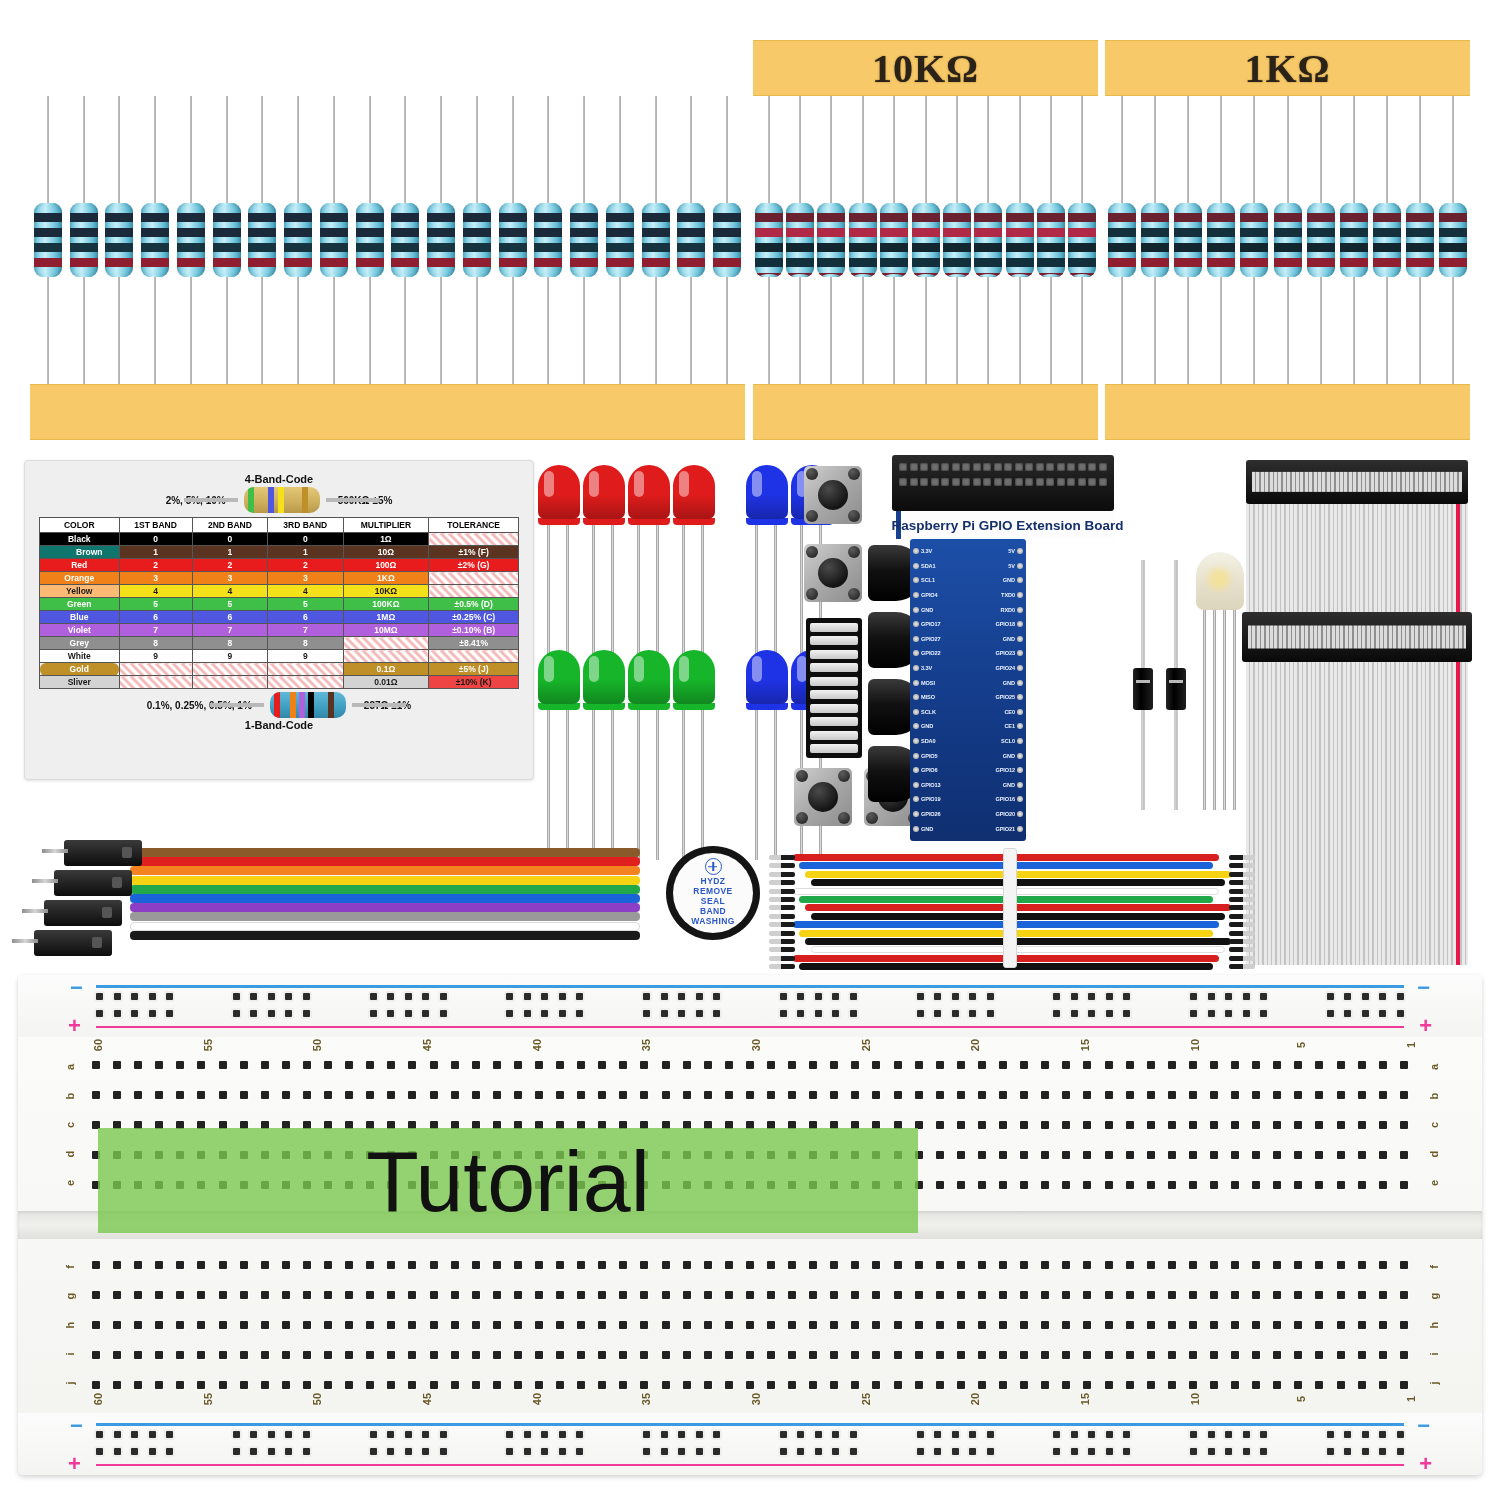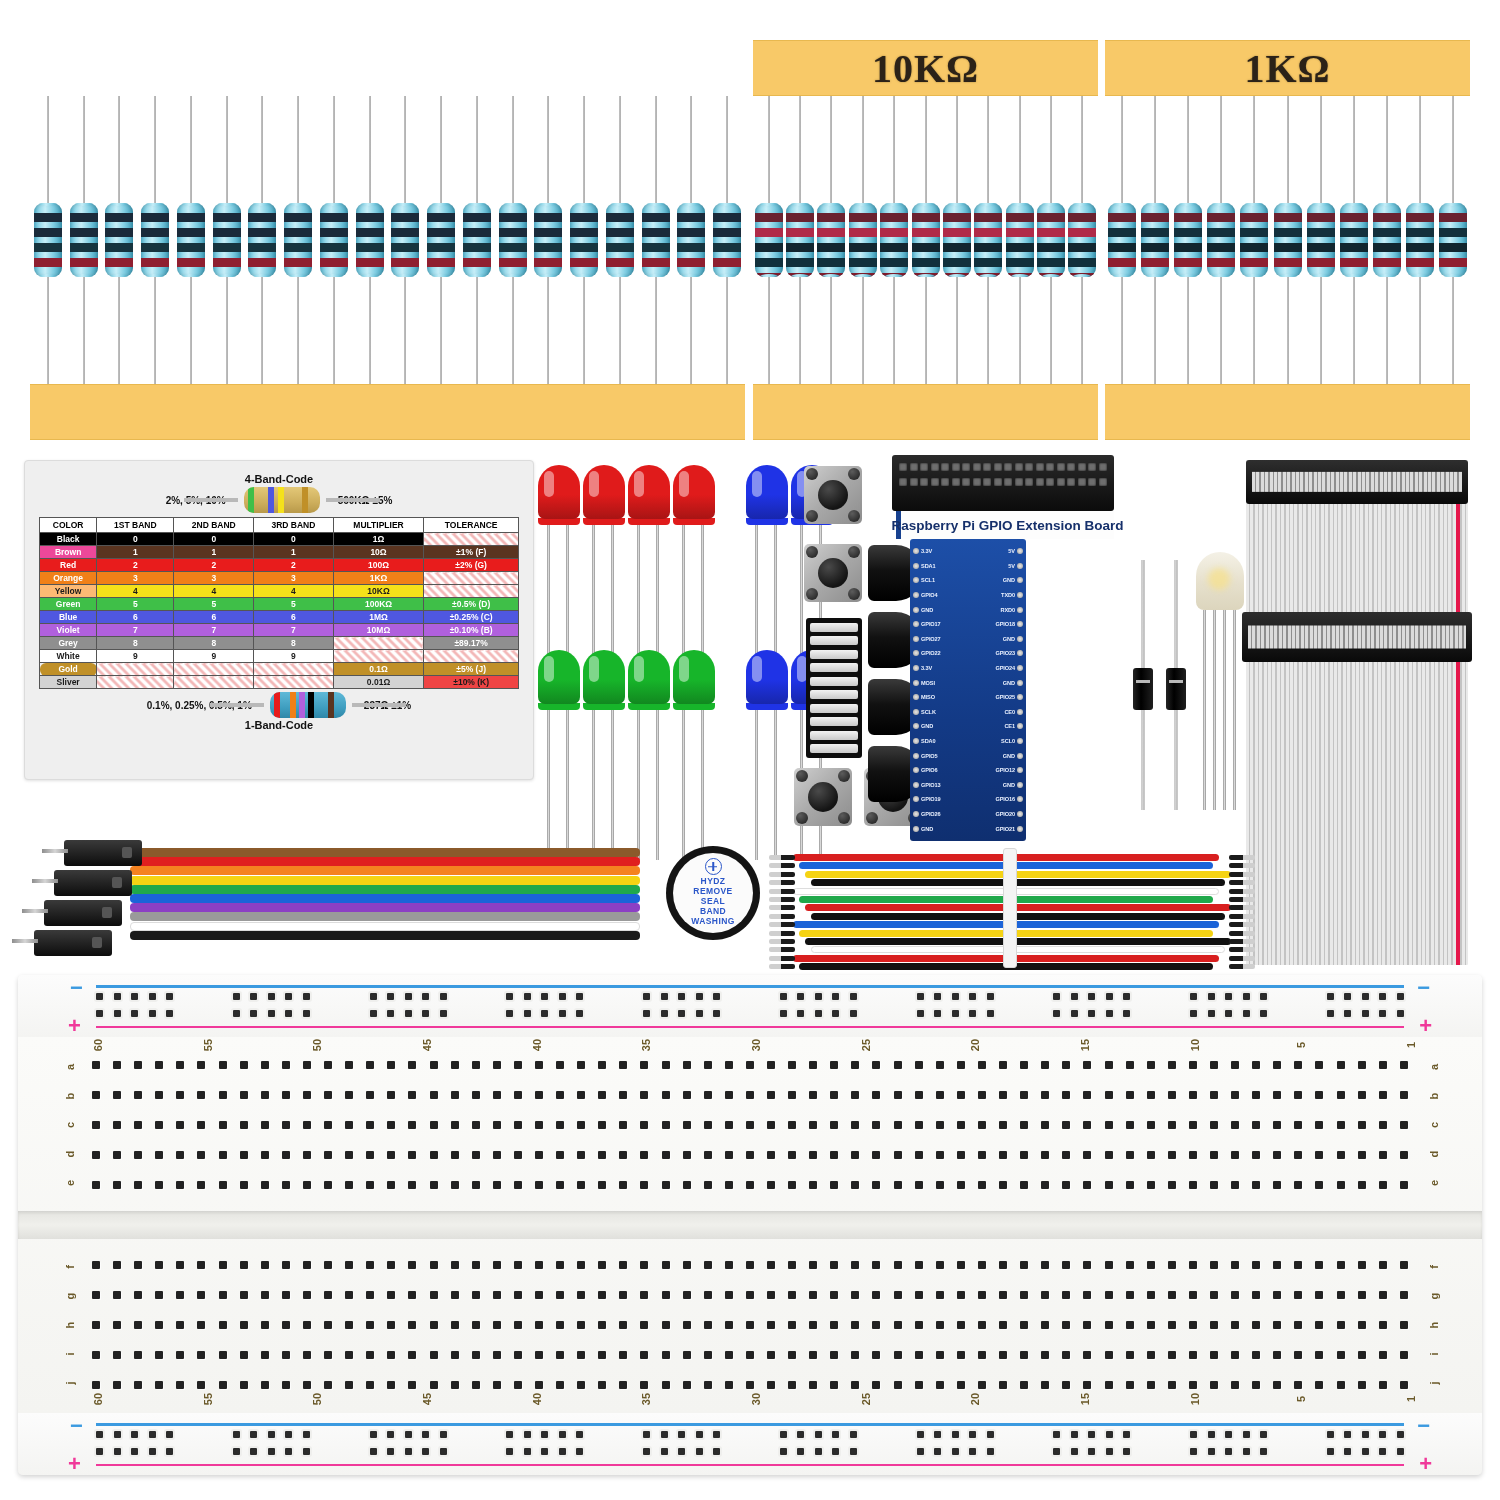--- a/index.html
+++ b/index.html
@@ -880,21 +880,21 @@
       <tbody id="chart-body">
           <tr>
             <td style="color: rgb(255, 255, 255); background: rgb(0, 0, 0);">Black</td>
             <td style="color: rgb(255, 255, 255); background: rgb(0, 0, 0);">0</td>
             <td style="color: rgb(255, 255, 255); background: rgb(0, 0, 0);">0</td>
             <td style="color: rgb(255, 255, 255); background: rgb(0, 0, 0);">0</td>
             <td style="color: rgb(255, 255, 255); background: rgb(0, 0, 0);">1Ω</td>
             <td class="hatch" style="color: rgb(255, 255, 255);"></td>
           </tr>
           <tr>
-            <td style="color: rgb(255, 255, 255); background: #ec4899;">Brown</td>
+            <td style="color: rgb(255, 255, 255); background: #0f766e; padding-left: 21px;">Brown</td>
             <td style="color: rgb(255, 255, 255); background: rgb(90, 52, 32);">1</td>
             <td style="color: rgb(255, 255, 255); background: rgb(90, 52, 32);">1</td>
             <td style="color: rgb(255, 255, 255); background: rgb(90, 52, 32);">1</td>
             <td style="color: rgb(255, 255, 255); background: rgb(90, 52, 32);">10Ω</td>
             <td style="color: rgb(255, 255, 255); background: rgb(90, 52, 32);">±1%  (F)</td>
           </tr>
           <tr>
             <td style="color: rgb(255, 255, 255); background: rgb(232, 28, 28);">Red</td>
             <td style="color: rgb(255, 255, 255); background: rgb(232, 28, 28);">2</td>
             <td style="color: rgb(255, 255, 255); background: rgb(232, 28, 28);">2</td>
@@ -941,21 +941,21 @@
             <td style="color: rgb(255, 255, 255); background: rgb(176, 96, 221);">7</td>
             <td style="color: rgb(255, 255, 255); background: rgb(176, 96, 221);">10MΩ</td>
             <td style="color: rgb(255, 255, 255); background: rgb(176, 96, 221);">±0.10%  (B)</td>
           </tr>
           <tr>
             <td style="color: rgb(255, 255, 255); background: rgb(143, 143, 143);">Grey</td>
             <td style="color: rgb(255, 255, 255); background: rgb(143, 143, 143);">8</td>
             <td style="color: rgb(255, 255, 255); background: rgb(143, 143, 143);">8</td>
             <td style="color: rgb(255, 255, 255); background: rgb(143, 143, 143);">8</td>
             <td class="hatch" style="color: rgb(255, 255, 255);"></td>
-            <td style="color: rgb(255, 255, 255); background: rgb(143, 143, 143);">±89.17%  </td>
+            <td style="color: rgb(255, 255, 255); background: rgb(143, 143, 143);">±8.41%  </td>
           </tr>
           <tr>
             <td style="color: rgb(26, 26, 26); background: rgb(255, 255, 255);">White</td>
             <td style="color: rgb(26, 26, 26); background: rgb(255, 255, 255);">9</td>
             <td style="color: rgb(26, 26, 26); background: rgb(255, 255, 255);">9</td>
             <td style="color: rgb(26, 26, 26); background: rgb(255, 255, 255);">9</td>
             <td class="hatch" style="color: rgb(26, 26, 26);"></td>
             <td class="hatch" style="color: rgb(26, 26, 26);"></td>
           </tr>
           <tr>
@@ -2958,14 +2958,17 @@
               <i></i>
             </div>
           </div>
         </div>
       <span class="rail-line pink" style="bottom:9px;"></span>
       <span class="rail-sym plus" style="left:50px;bottom:0px;">+</span>
       <span class="rail-sym plus" style="right:50px;bottom:0px;">+</span>
     </div>
   </div>
 
+  <div class="banner banner-green">
+    <span class="txt">Tutorial</span>
+  </div>
 
 </div>
 
 </body></html>

